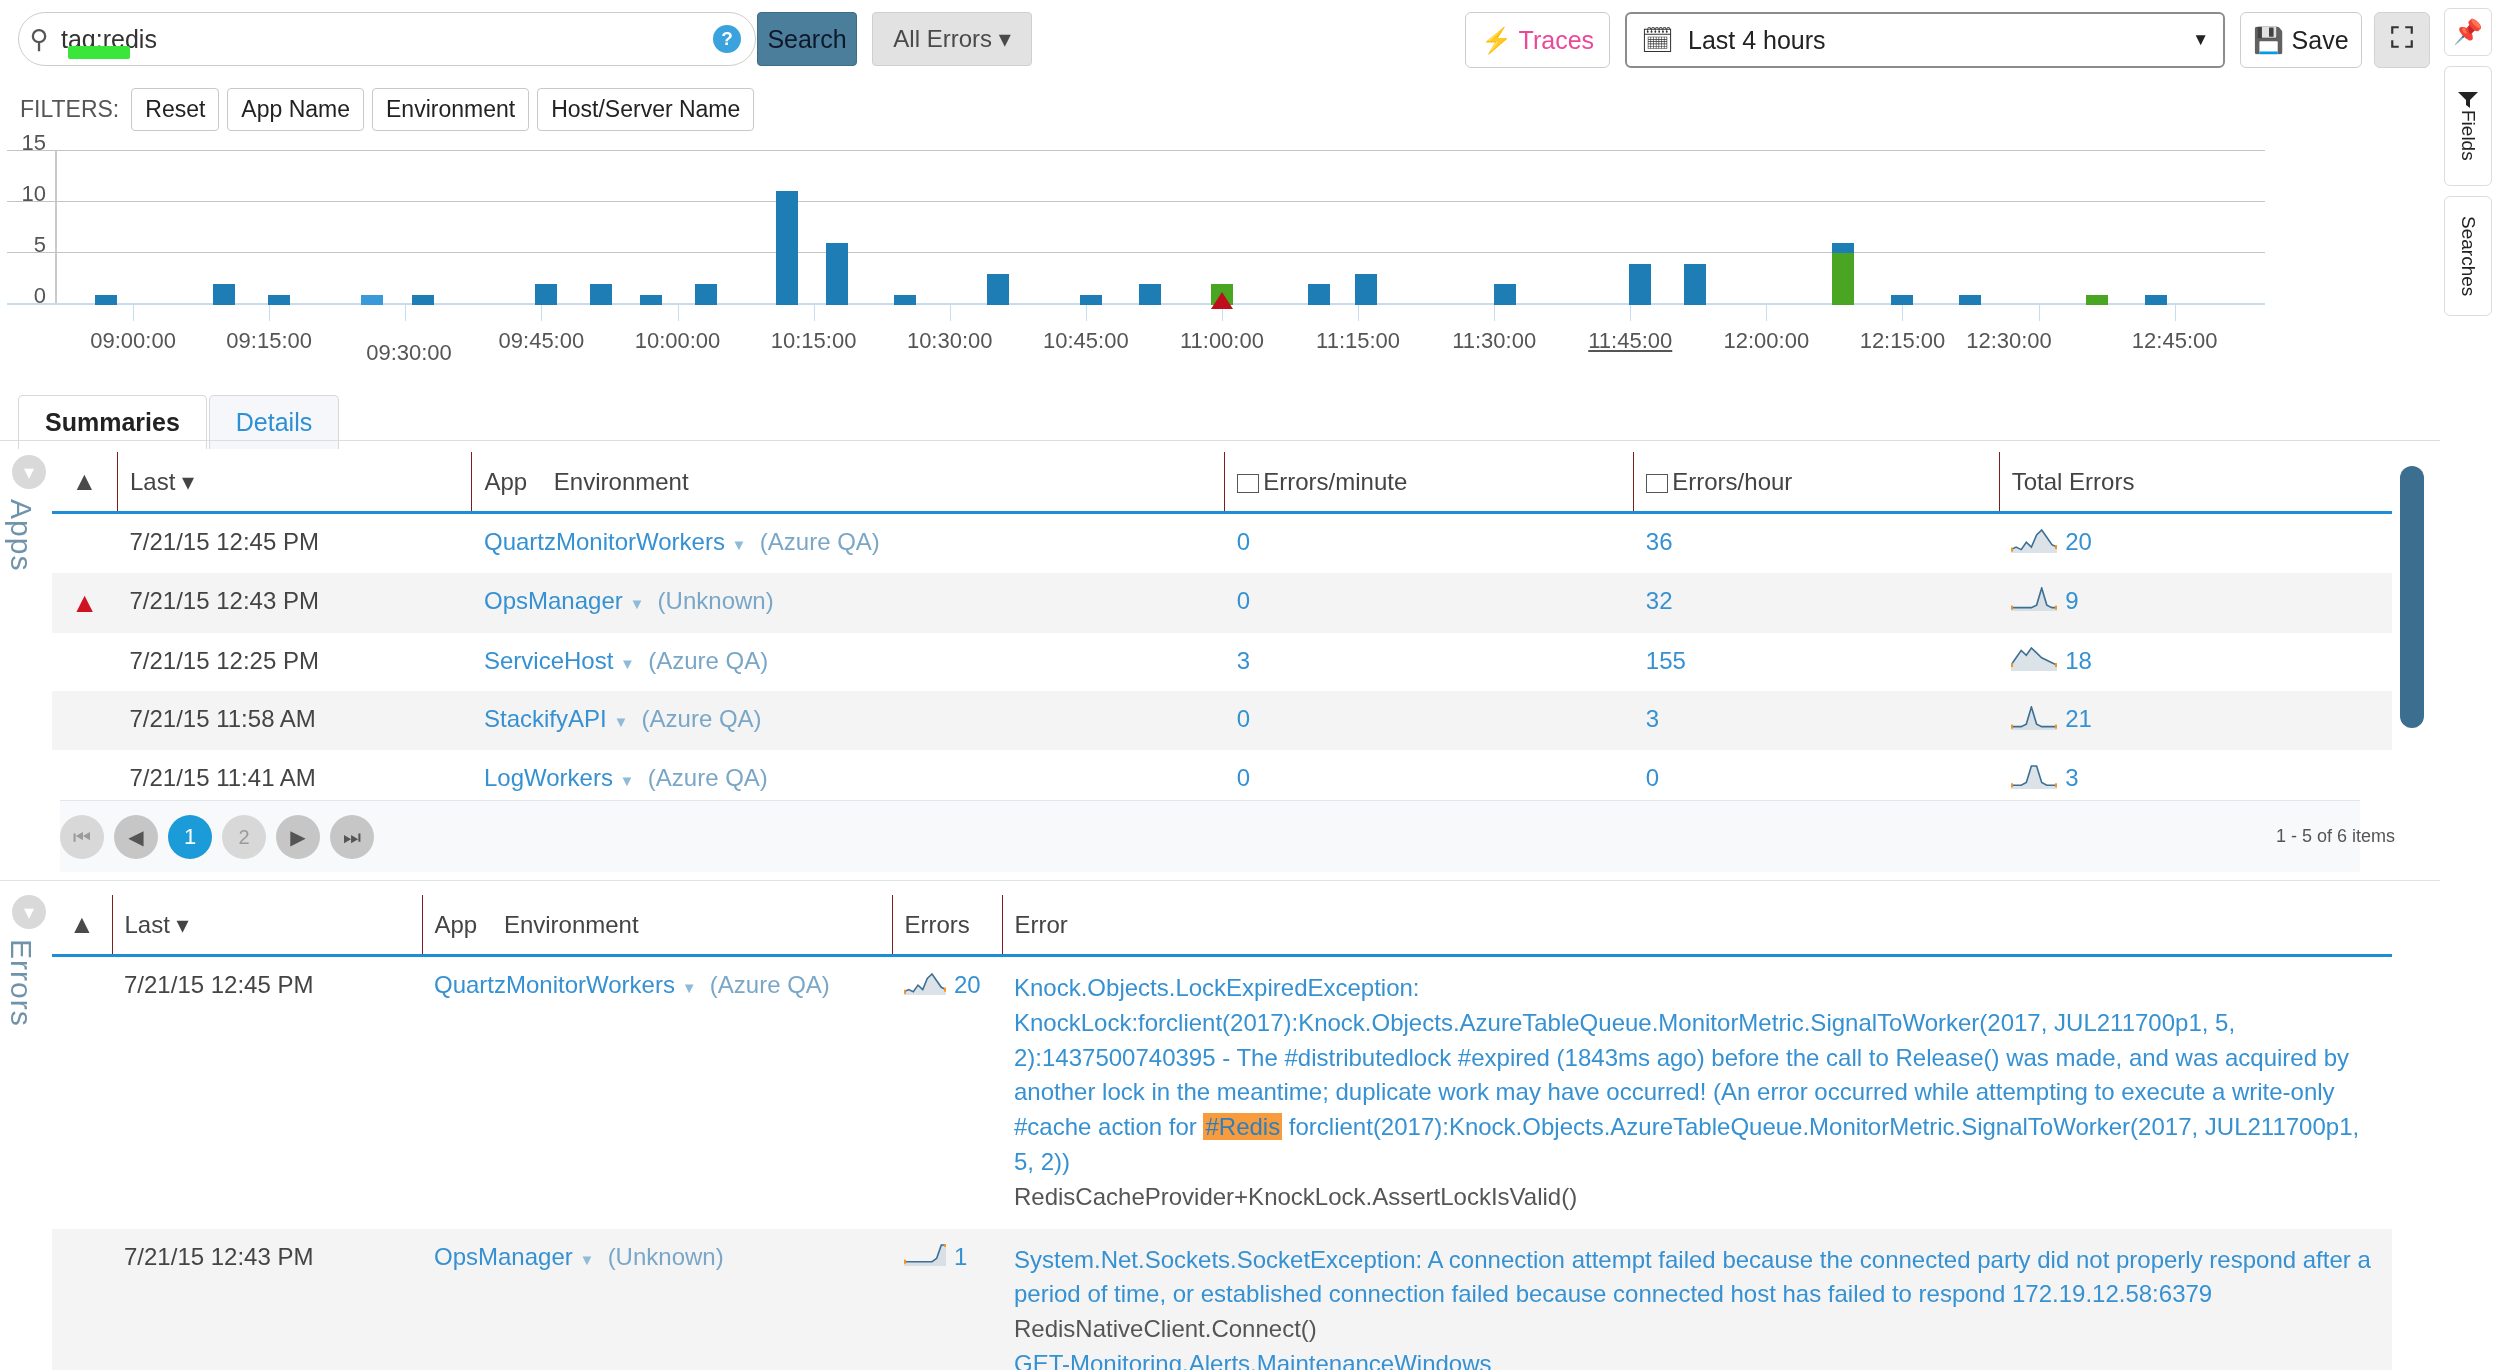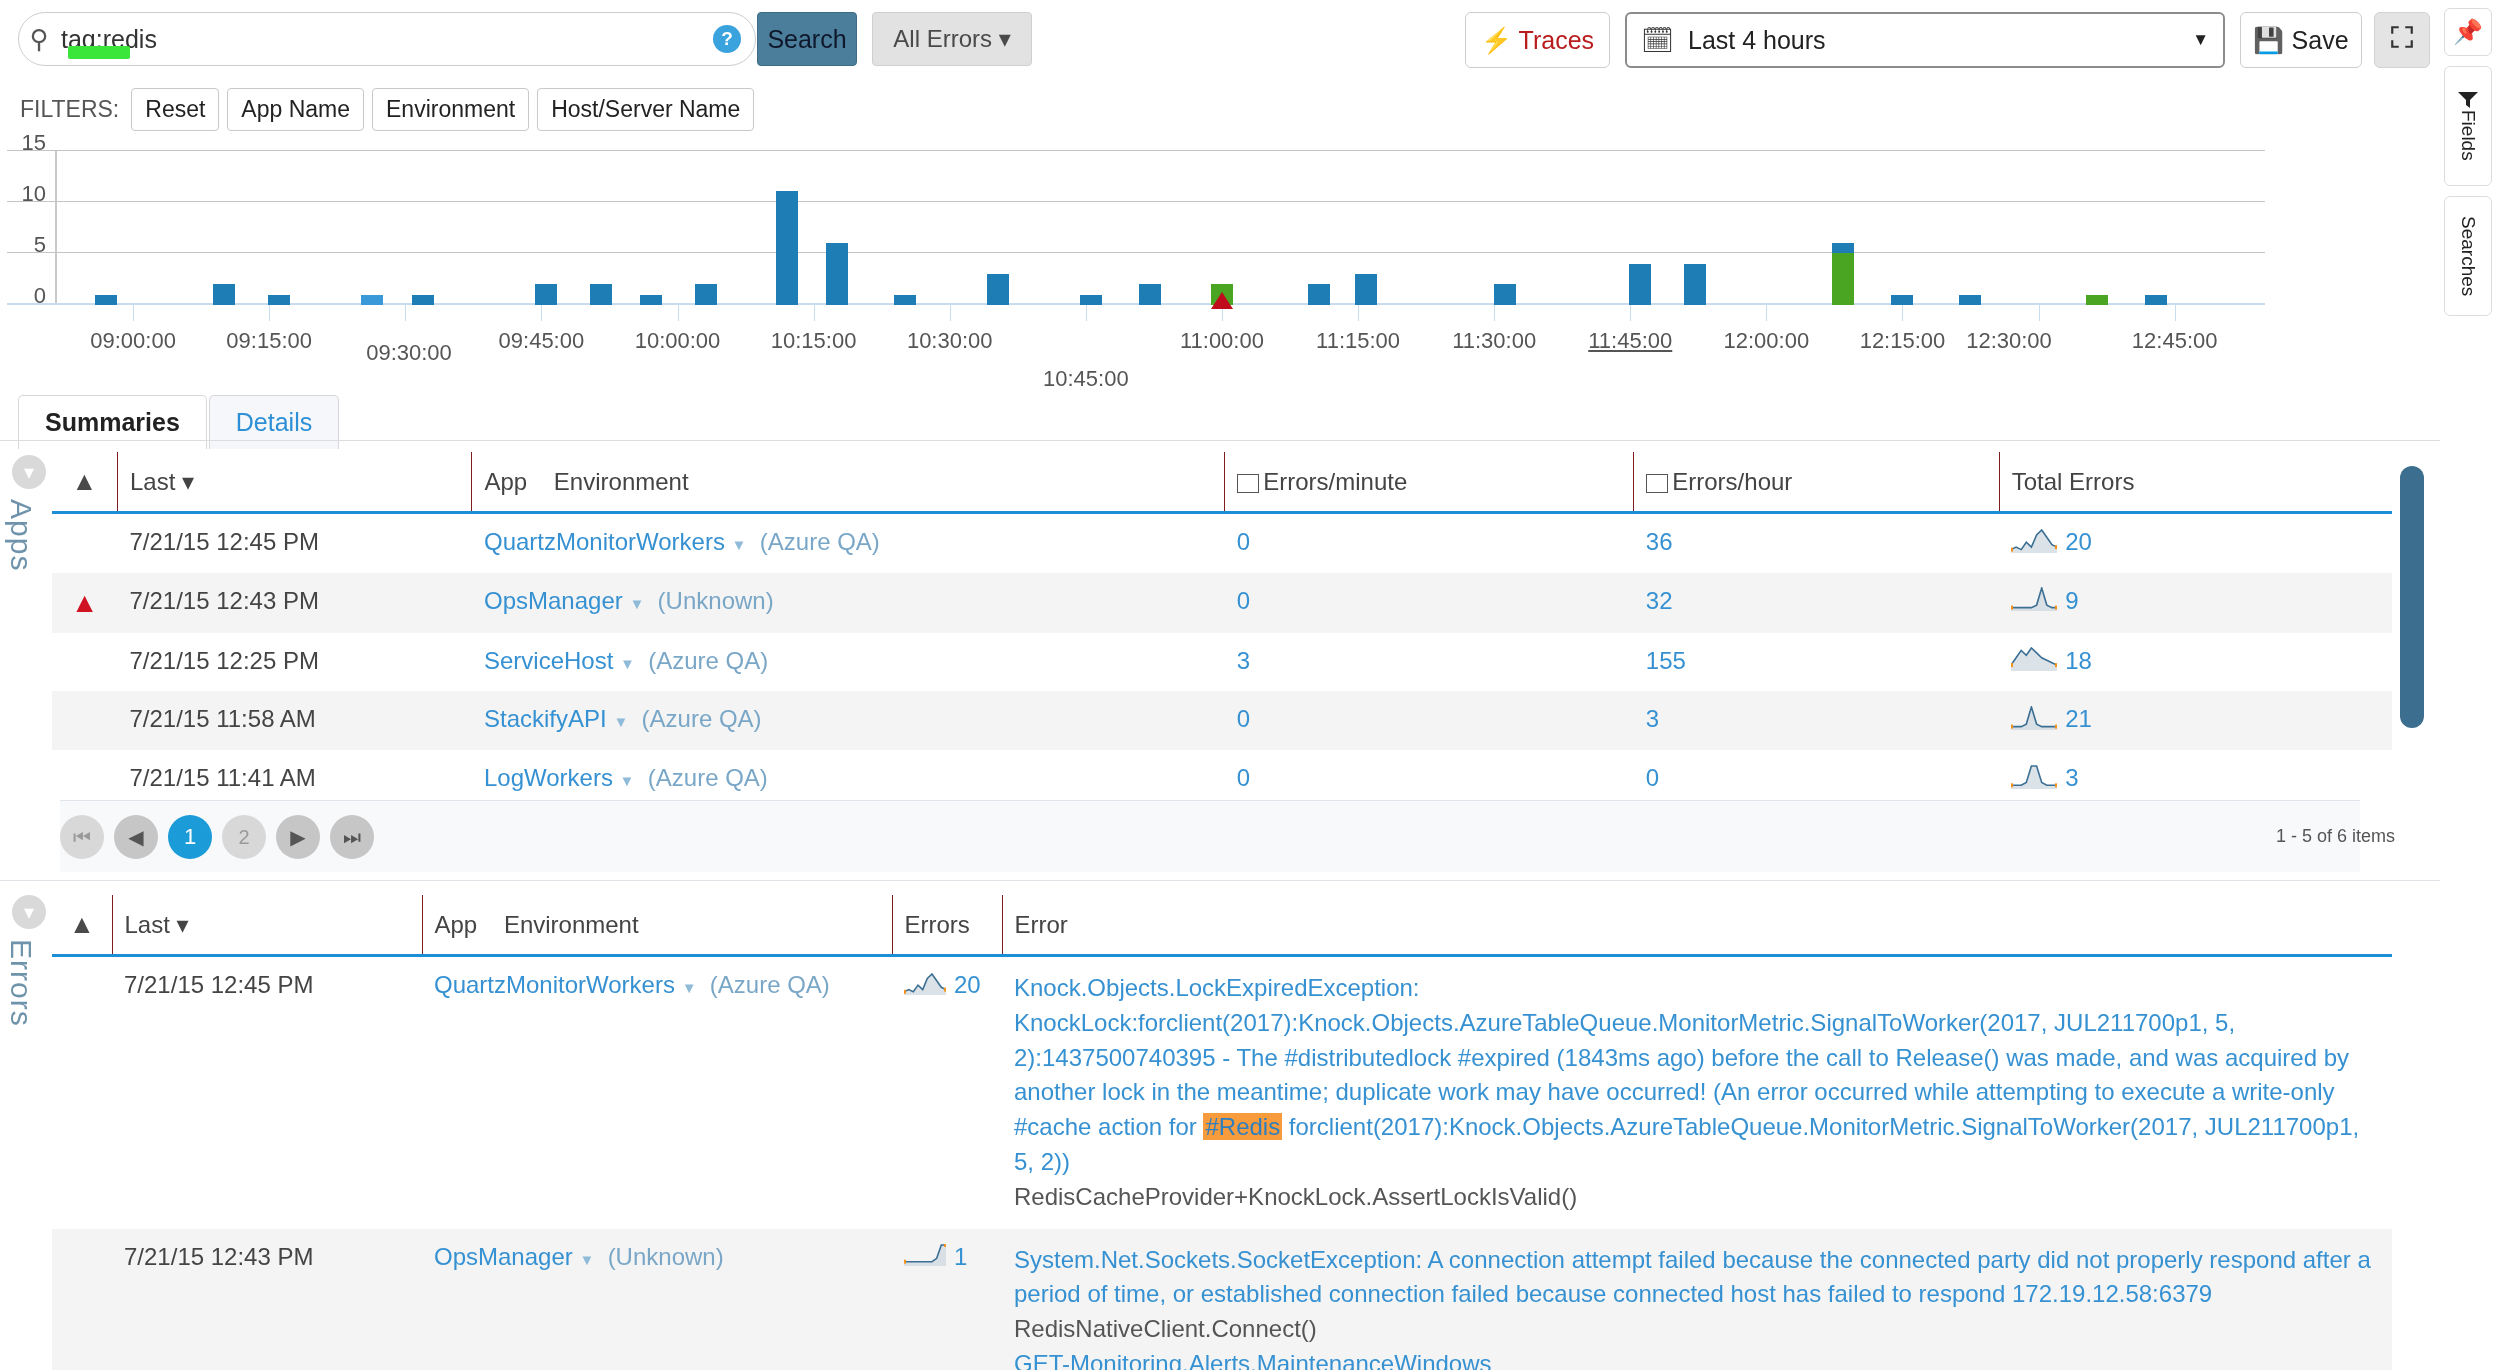--- a/index.html
+++ b/index.html
@@ -48,21 +48,21 @@
   }
   .allerrors-btn {
     position: absolute; left: 872px; top: 12px; width: 160px; height: 54px;
     background: #e2e2e2; border: 1px solid #cfcfcf; color: #4a4a4a;
     font-size: 24px; border-radius: 4px; cursor: pointer;
     font-family: "Liberation Sans", sans-serif;
   }
   .traces-btn {
     position: absolute; left: 1465px; top: 12px; width: 145px; height: 56px;
     background: #fff; border: 1px solid #cdcdcd; border-radius: 6px;
-    font-size: 25px; color: #b91c1c; cursor: pointer;
+    font-size: 25px; color: #ec4899; cursor: pointer;
     font-family: "Liberation Sans", sans-serif;
   }
   .daterange {
     position: absolute; left: 1625px; top: 12px; width: 600px; height: 56px;
     background: #fff; border: 2px solid #8c8c8c; border-radius: 6px;
     display: flex; align-items: center; padding: 0 14px; cursor: pointer;
   }
   .daterange .cal { font-size: 26px; margin-right: 14px; }
   .daterange .lbl { font-size: 25px; flex: 1; color: #222; }
   .daterange .caret { font-size: 17px; color: #222; }
@@ -343,21 +343,21 @@
         <div class="xlab" style="left: 352px; margin-top: 12px;">09:30:00</div>
         <div class="tick" style="left: 484.405px;"></div>
         <div class="xlab" style="left: 484.405px;">09:45:00</div>
         <div class="tick" style="left: 620.512px;"></div>
         <div class="xlab" style="left: 620.512px;">10:00:00</div>
         <div class="tick" style="left: 756.619px;"></div>
         <div class="xlab" style="left: 756.619px;">10:15:00</div>
         <div class="tick" style="left: 892.726px;"></div>
         <div class="xlab" style="left: 892.726px;">10:30:00</div>
         <div class="tick" style="left: 1028.83px;"></div>
-        <div class="xlab" style="left: 1028.83px; margin-top: 38px;">10:45:00</div>
+        <div class="xlab" style="left: 1028.83px;">10:45:00</div>
         <div class="tick" style="left: 1164.94px;"></div>
         <div class="xlab" style="left: 1164.94px;">11:00:00</div>
         <div class="tick" style="left: 1301.05px;"></div>
         <div class="xlab" style="left: 1301.05px;">11:15:00</div>
         <div class="tick" style="left: 1437.15px;"></div>
         <div class="xlab" style="left: 1437.15px;">11:30:00</div>
         <div class="tick" style="left: 1573.26px;"></div>
         <div class="xlab" style="left: 1573.26px; text-decoration: underline;">11:45:00</div>
         <div class="tick" style="left: 1709.37px;"></div>
         <div class="xlab" style="left: 1709.37px;">12:00:00</div>

